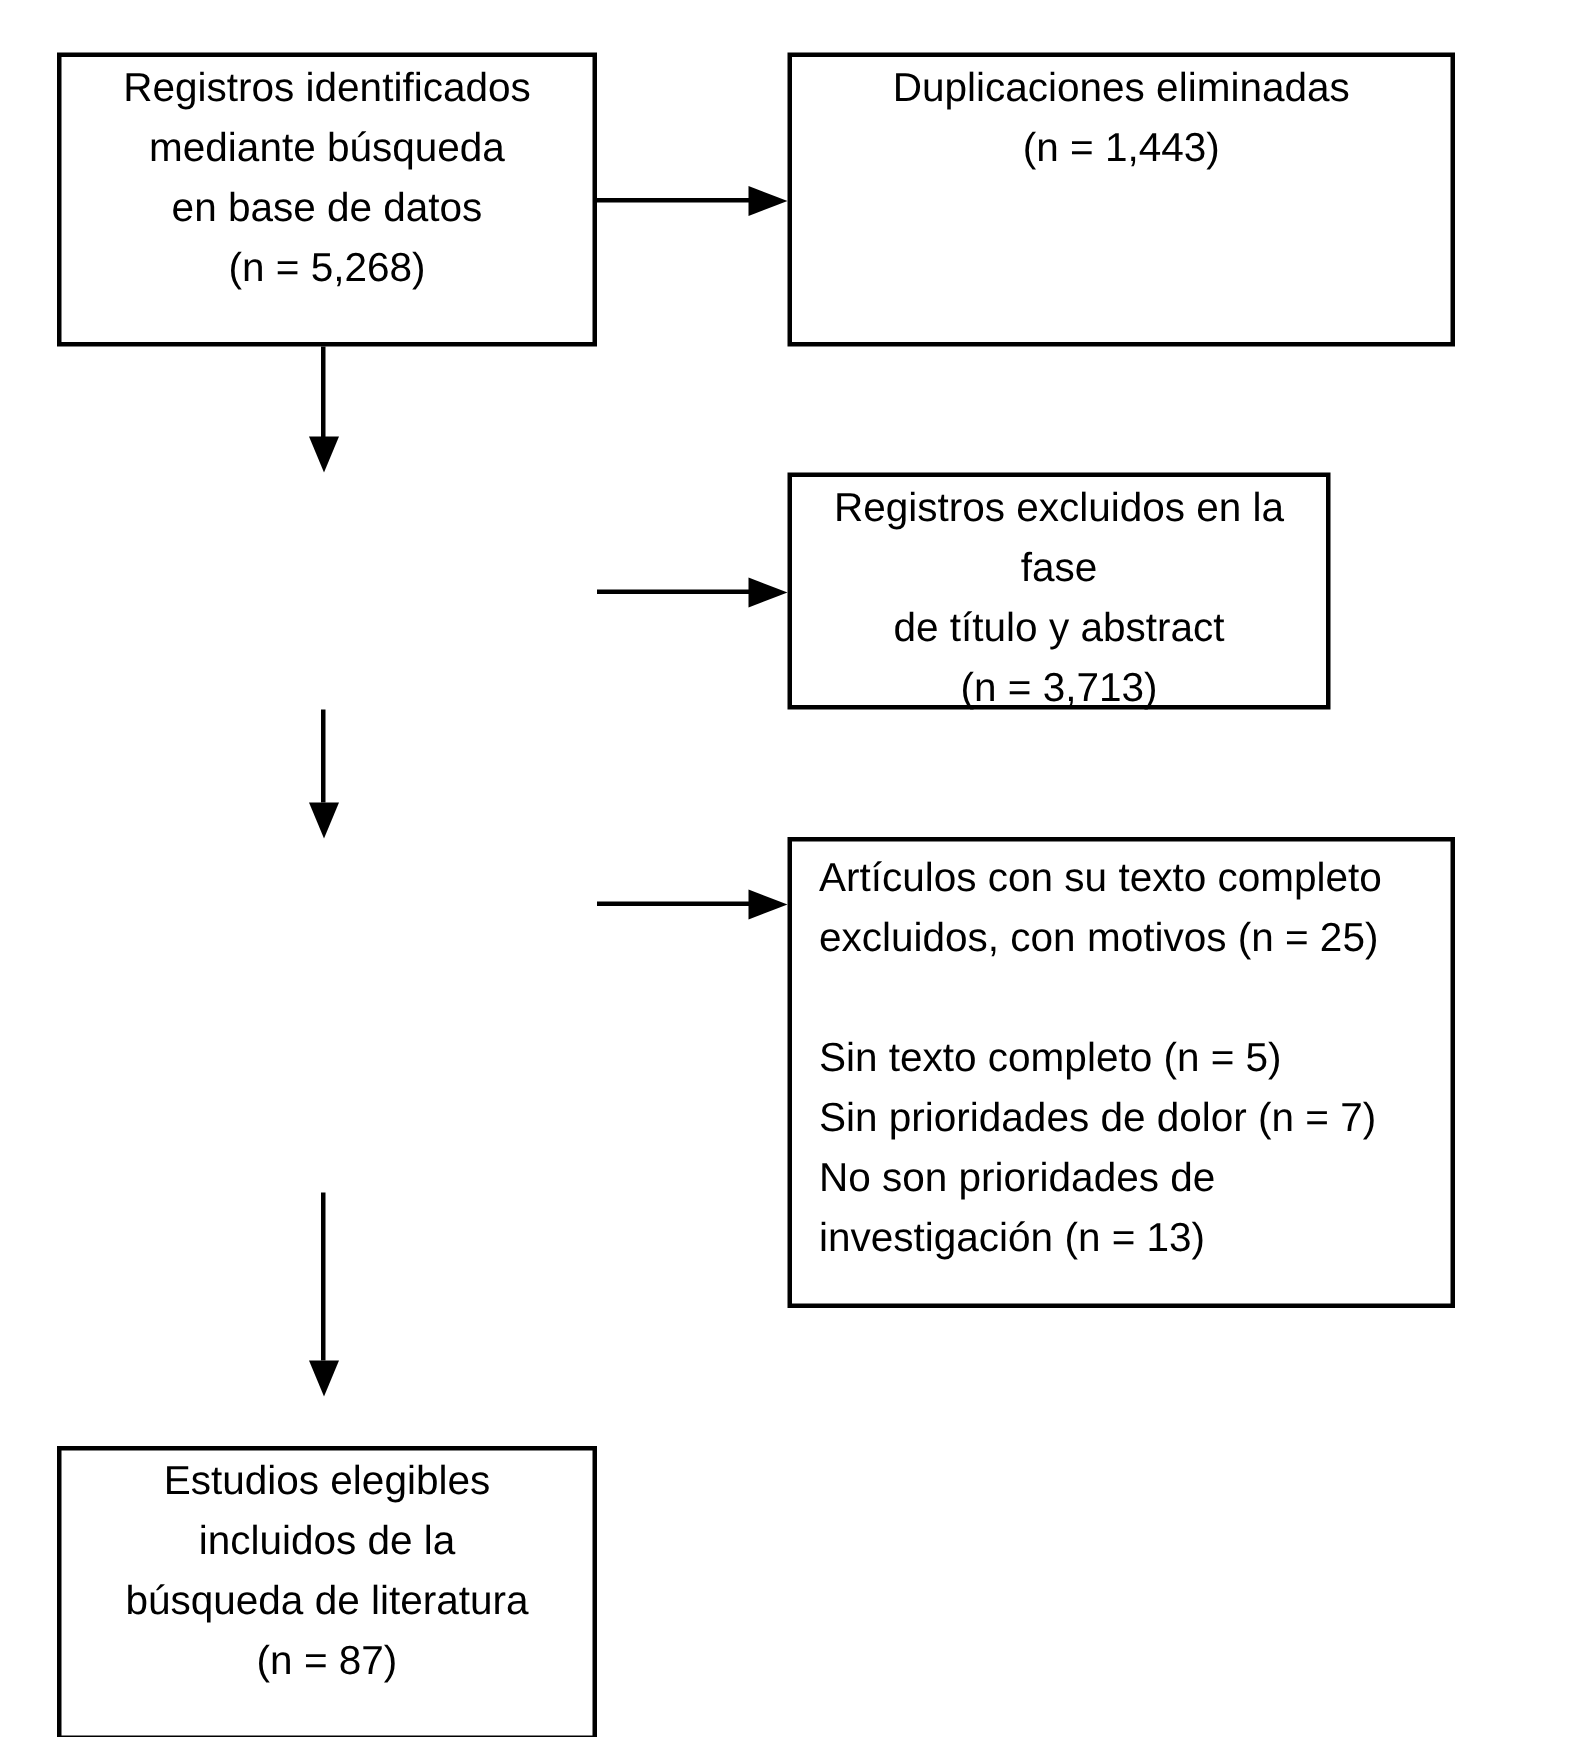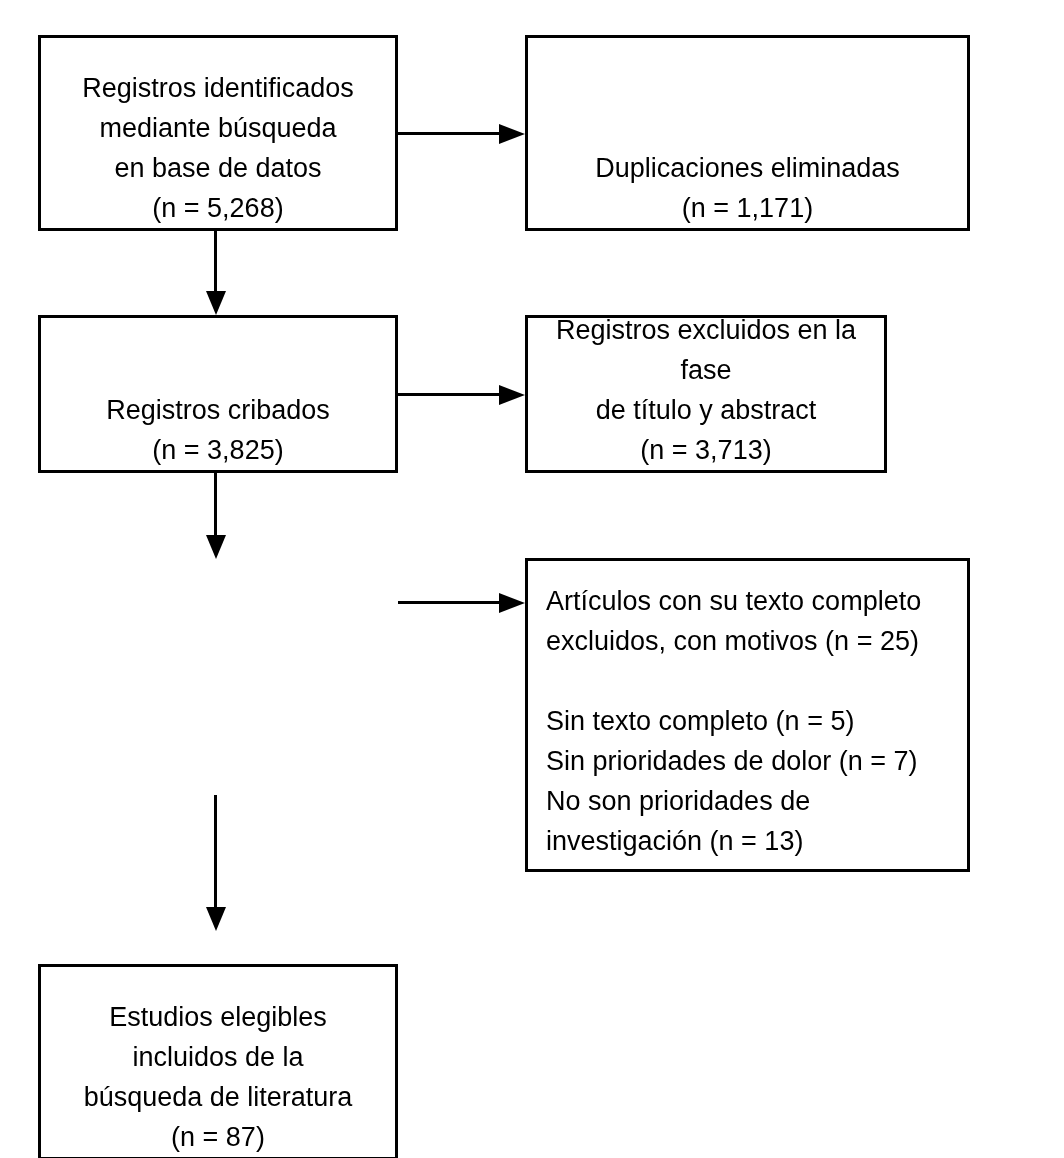--- a/index.html
+++ b/index.html
@@ -14,38 +14,38 @@
     background: #ffffff;
     font-family: "Liberation Sans", "DejaVu Sans", sans-serif;
     color: #000000;
   }
   .box {
     position: absolute;
     box-sizing: border-box;
     border: 3px solid #000000;
     background: #ffffff;
     display: flex;
-    align-items: flex-end;
+    align-items: flex-start;
     justify-content: center;
     text-align: center;
   }
   .txt {
     white-space: pre-line;
     font-size: 27px;
     line-height: 40px;
   }
   
   .b1 { left: 38px;  top: 35px;  width: 360px; height: 196px; }
   .b2 { left: 525px; top: 35px;  width: 445px; height: 196px; }
   .b3 { left: 38px;  top: 315px; width: 360px; height: 158px; }
   .b4 { left: 525px; top: 315px; width: 362px; height: 158px; }
   .b5 { left: 38px;  top: 559px; width: 360px; height: 236px; }
   .b6 { left: 525px; top: 558px; width: 445px; height: 314px;
         align-items: flex-start; justify-content: flex-start;
-        text-align: left; padding: 20px 18px; }
+        text-align: left; padding: 4px 18px; }
   .b7 { left: 38px;  top: 931px; width: 360px; height: 196px; margin-top: 33px; }
 
   
   .hshaft { position: absolute; height: 3px; background: #000000; }
   .vshaft { position: absolute; width: 3px;  background: #000000; }
   .head-right {
     position: absolute; width: 0; height: 0;
     border-left: 26px solid #000000;
     border-top: 10px solid transparent;
     border-bottom: 10px solid transparent;
@@ -75,27 +75,23 @@
 <div class="canvas">
 
   <div class="box b1">
     <div class="txt">Registros identificados
 mediante búsqueda
 en base de datos
 (n = 5,268)</div>
   </div>
   <div class="box b2">
     <div class="txt">Duplicaciones eliminadas
-(n = 1,171)</div>
+(n = 1,443)</div>
   </div>
 
-  <div class="box b3">
-    <div class="txt">Registros cribados
-(n = 3,825)</div>
-  </div>
   <div class="box b4">
     <div class="txt">Registros excluidos en la fase
 de título y abstract
 (n = 3,713)</div>
   </div>
 
   <div class="box b6">
     <div class="txt">Artículos con su texto completo
 excluidos, con motivos (n = 25)
 

